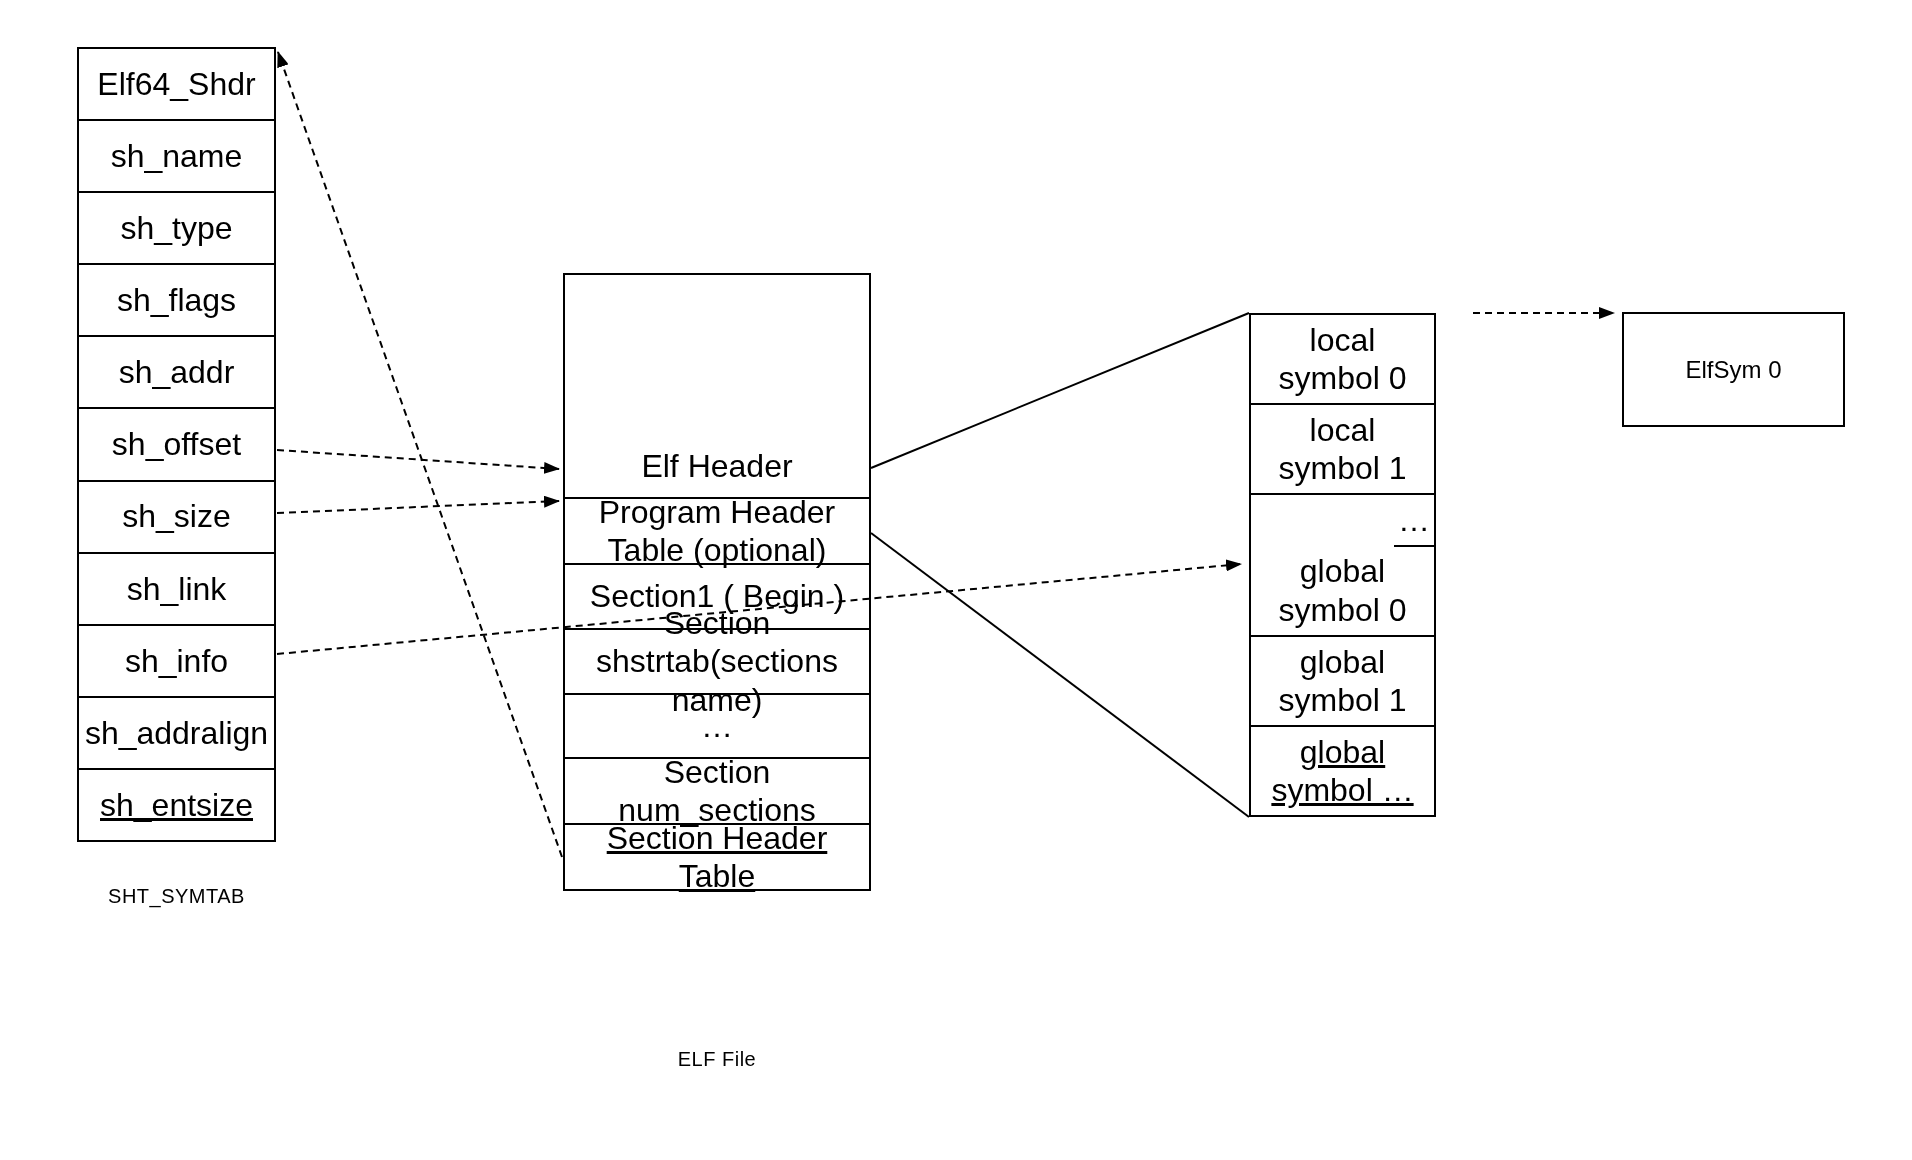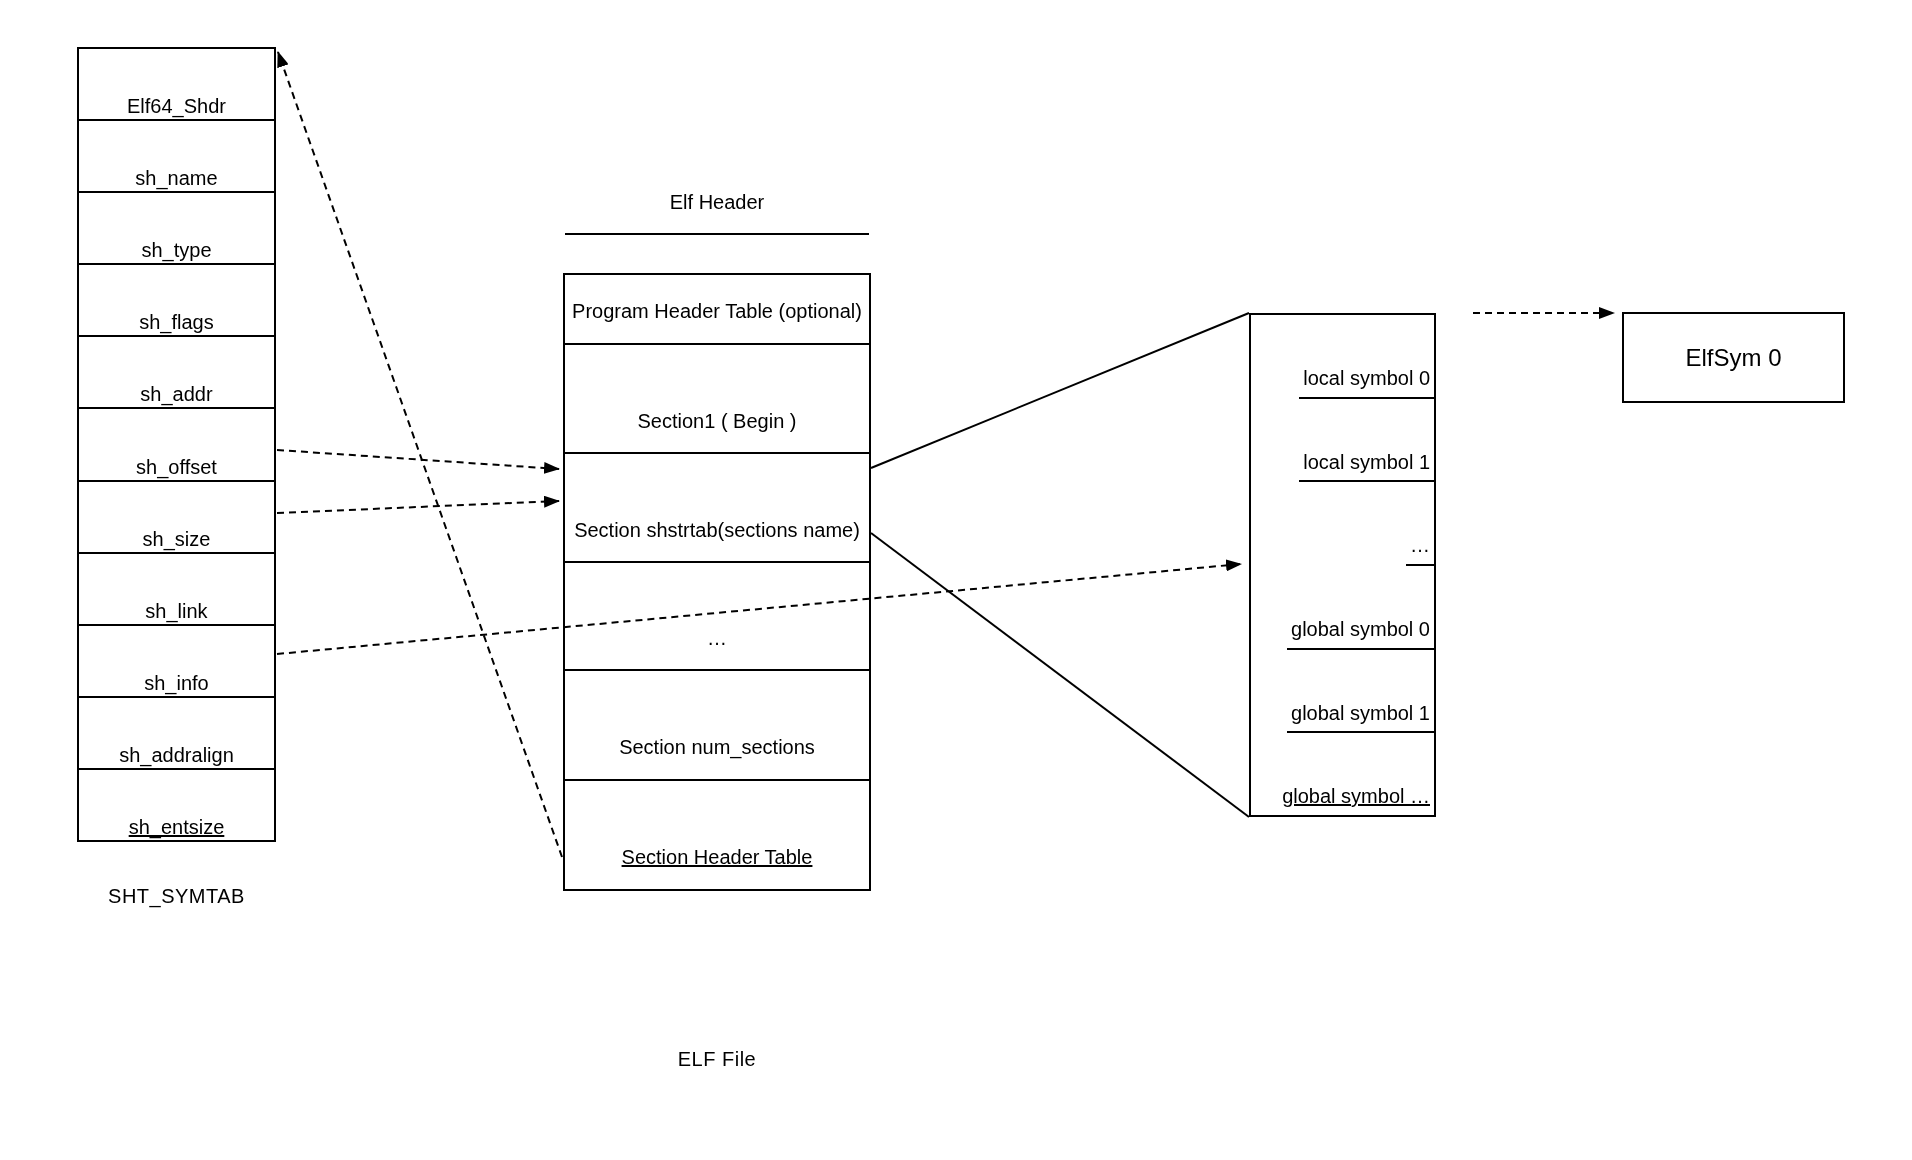--- a/index.html
+++ b/index.html
@@ -23,26 +23,25 @@
     border: 2px solid #000000;
     background: #ffffff;
     box-sizing: border-box;
   }
   .box-table .row {
     display: flex;
     align-items: center;
     justify-content: center;
     text-align: center;
     border-bottom: 2px solid #000000;
-    font-size: 20px;
+    font-size: 32px;
     line-height: 1.2;
     padding: 0 4px;
     box-sizing: border-box;
     flex: 1 1 auto;
-    margin-top: 44px;
   }
   .box-table .row:last-child {
     border-bottom: none;
     text-decoration: underline;
   }
   #left-table  { left: 77px;   top: 47px;  width: 199px; height: 795px; }
   #mid-table   { left: 563px;  top: 273px; width: 308px; height: 618px; justify-content: flex-end; }
   #right-table { left: 1249px; top: 313px; width: 187px; height: 504px; align-items: flex-end; }
   #mid-table .row { flex: 0 0 auto; }
   #mid-table .row:nth-child(1) { height: 64px; }
@@ -51,21 +50,21 @@
   #mid-table .row:nth-child(4) { height: 65px; }
   #mid-table .row:nth-child(5) { height: 64px; }
   #mid-table .row:nth-child(6) { height: 66px; }
   #mid-table .row:nth-child(7) { height: 64px; }
   #mid-table .row:nth-child(8) { flex: 1 1 auto; padding-left: 8px; }
   .single-box {
     position: absolute;
     left: 1622px;
     top: 312px;
     width: 223px;
-    height: 91px;
+    height: 115px;
     border: 2px solid #000000;
     background: #ffffff;
     box-sizing: border-box;
     display: flex;
     align-items: center;
     justify-content: center;
     font-size: 24px;
   }
   .caption {
     position: absolute;

